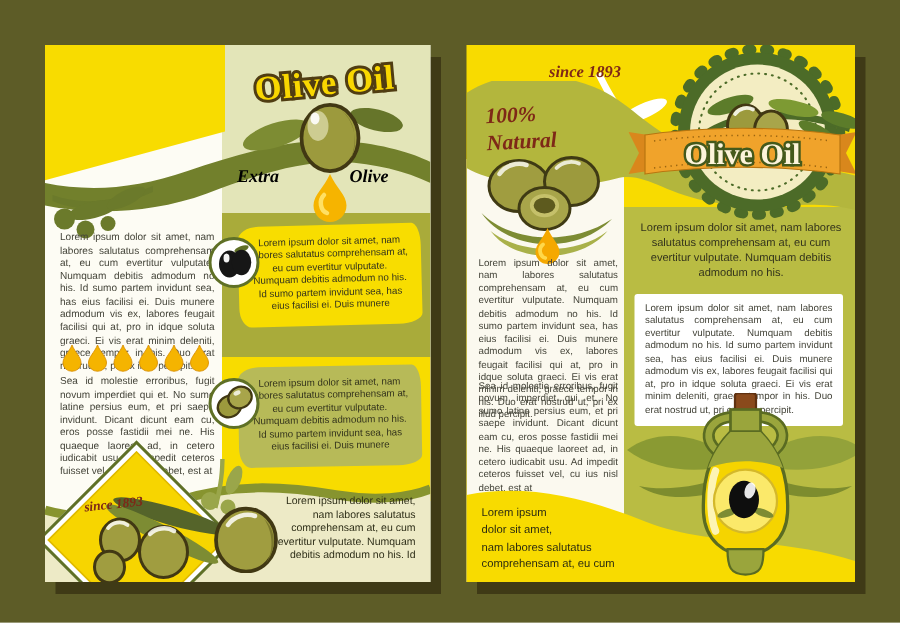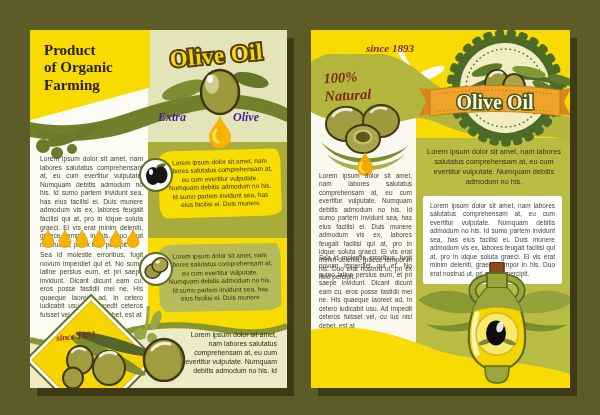--- a/index.html
+++ b/index.html
@@ -13,21 +13,21 @@
   .serif{font-family:"Liberation Serif",serif;}
   .pre{white-space:pre-line;}
   .just{text-align:justify;}
   
   .lp-col{left:118px;top:0;width:139px;height:358px;background:#e3e5b8;}
   .lp-mid{left:118px;top:112px;width:139px;height:96px;background:#a9ab3a;}
   .lp-yel{left:118px;top:208px;width:139px;height:96px;background:#f8dc00;}
   .lp-title-block{left:0;top:0;width:120px;height:96px;background:#f8dc00;
       clip-path:polygon(0 0,100% 0,100% 60%,0 94%);}
   .lp-title{left:14px;top:12px;width:100px;font-weight:bold;font-size:15px;line-height:1.16;color:#27200f;}
-  .lp-extra,.lp-virgin{top:80px;font-style:italic;font-weight:bold;font-size:12px;color:#4c1d95;}
+  .lp-extra,.lp-virgin{top:80px;font-style:italic;font-weight:bold;font-size:12px;color:#000000;}
   .lp-extra{left:128px;}
   .lp-virgin{left:203px;}
   .lp-para{width:103px;font-size:6.7px;line-height:1.28;color:#45453a;}
   .lp-p1{left:10px;top:125px;}
   .lp-p2{left:10px;top:221px;}
   .circle-icon{width:34px;height:34px;border-radius:50%;background:#fff;border:2px solid #5f7026;box-sizing:border-box;}
   .brush{width:122px;border-radius:14px 6px 16px 8px/9px 15px 7px 13px;padding:8px 7px;box-sizing:border-box;
          font-size:6.5px;line-height:1.3;text-align:center;color:#33331c;}
   .brush1{left:129px;top:120px;background:#f8dd00;transform:rotate(-1.5deg);}
   .brush2{left:129px;top:214px;background:#b7ba58;transform:rotate(-1deg);}
@@ -67,23 +67,20 @@
       <g fill="#6b7a2b">
         <path d="M5,60 C25,67 45,65 72,54 L72,58 C45,70 24,72 5,64 Z"></path>
         <ellipse cx="32" cy="70" rx="17" ry="5.5" transform="rotate(-14 32 70)"></ellipse>
         <ellipse cx="54" cy="62" rx="14" ry="5" transform="rotate(-26 54 62)"></ellipse>
         <circle cx="13" cy="76" r="7"></circle>
           <circle cx="27" cy="83" r="6"></circle>
           <circle cx="42" cy="79" r="5"></circle>
       </g>
     </svg>
 
-    <div class="abs lp-title serif pre">Product
-of Organic
-Farming</div>
 
     <svg class="abs" style="left:118px;top:2px" width="139" height="118" viewBox="0 0 139 118">
       <ellipse cx="36" cy="58" rx="23" ry="8" transform="rotate(-18 36 58)" fill="#7d8c33"></ellipse>
       <ellipse cx="103" cy="48" rx="18" ry="7" transform="rotate(14 103 48)" fill="#66752a"></ellipse>
       <g>
         <ellipse cx="72" cy="60" rx="19" ry="22" fill="#9c9a3d" stroke="#413813" stroke-width="2.5"></ellipse>
         <path d="M80,42 C89,50 91,64 86,74 C91,60 88,48 80,42 Z" fill="#7a772c"></path>
         <ellipse cx="64" cy="52" rx="7" ry="10" fill="rgba(245,245,215,.55)"></ellipse>
         <ellipse cx="62" cy="47" rx="3" ry="4" fill="rgba(255,255,255,.9)"></ellipse>
       </g>
@@ -268,14 +265,18 @@
       <path d="M14,52 C10,62 10,82 14,92" stroke="rgba(255,255,240,.75)" stroke-width="5" fill="none" stroke-linecap="round"></path>
       <g>
         <circle cx="34" cy="72" r="21" fill="#fbe96a" stroke="#d4b82a" stroke-width="1.5"></circle>
         <ellipse cx="22" cy="80" rx="7" ry="2.5" transform="rotate(-20 22 80)" fill="#7d8c33"></ellipse>
         <ellipse cx="46" cy="80" rx="7" ry="2.5" transform="rotate(20 46 80)" fill="#7d8c33"></ellipse>
         <ellipse cx="33" cy="71" rx="10" ry="12.5" fill="#0e0e0e"></ellipse>
         <ellipse cx="37" cy="65" rx="3.5" ry="5.5" transform="rotate(18 37 65)" fill="rgba(255,255,255,.9)"></ellipse>
       </g>
     </svg>
 
+    <div class="abs rp-footer pre">Lorem ipsum
+dolor sit amet,
+nam labores salutatus
+comprehensam at, eu cum</div>
   </div>
 </div>
 
 </body></html>

